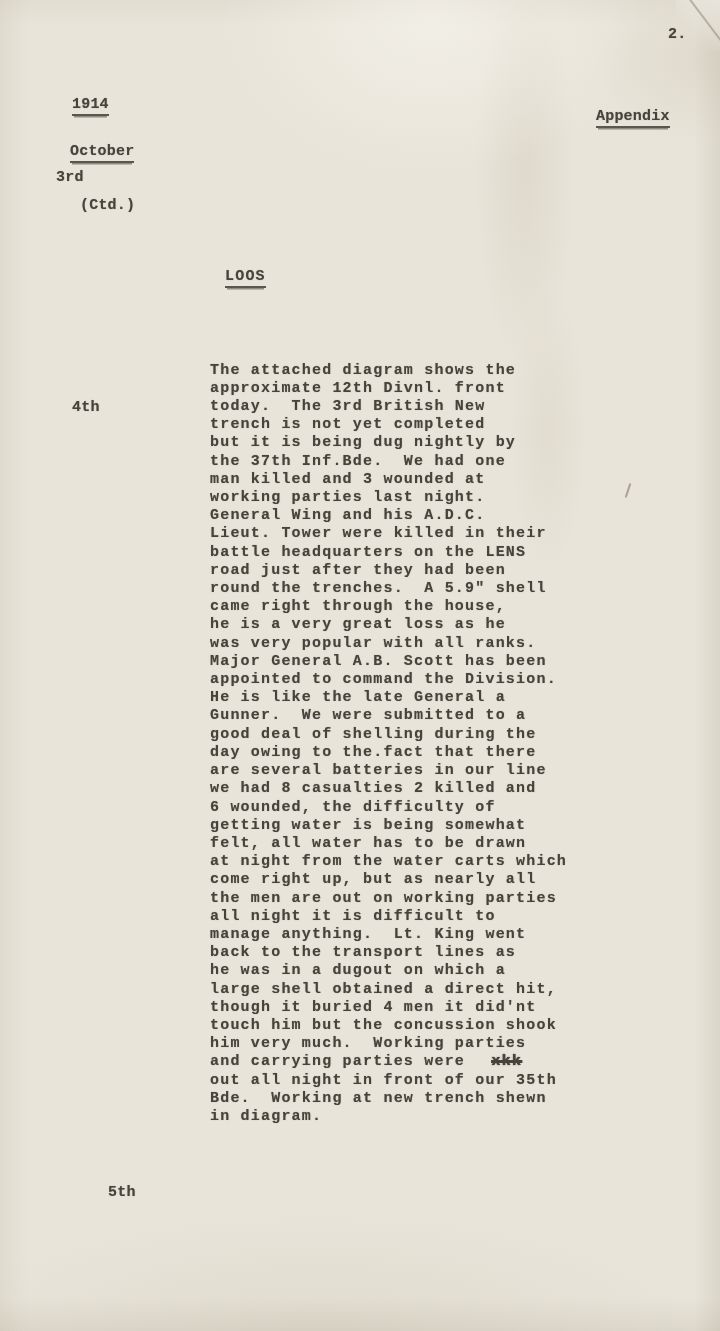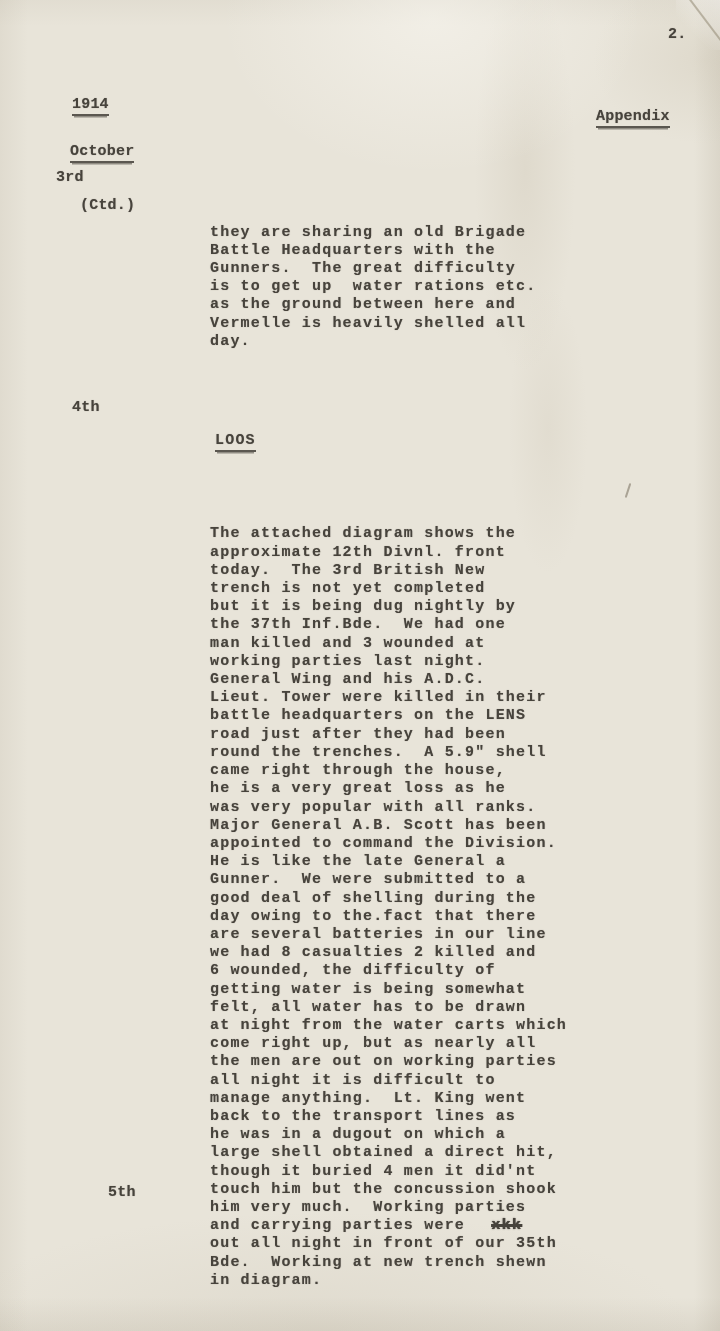--- a/index.html
+++ b/index.html
@@ -33,21 +33,21 @@
     display:inline-block;
     border-bottom:2px solid rgba(71,67,60,0.88);
     box-shadow:0 3.5px 0 -2px rgba(71,67,60,0.55);
     padding-bottom:0px;
   }
   .col{
     position:absolute;
     left:210px;top:169px;width:400px;
     white-space:pre-wrap;
   }
-  .h-loos{margin-top:26px;margin-left:5px;}
+  .h-loos{margin-top:26px;margin-left:15px;}
   .para-4{margin-top:19px;}
   .struck{
     text-decoration:line-through;
     text-decoration-thickness:2.5px;
     text-shadow:0 0 1.5px rgba(71,67,60,0.9), 0.5px 0 0 rgba(71,67,60,0.9);
     margin-left:16px;
   }
   .crease{
     position:absolute;top:-10px;left:684px;width:110px;height:1.5px;
     background:rgba(146,136,114,0.55);
@@ -81,27 +81,20 @@
 
   <div class="txt marg" style="left:70px;top:143px;"><span class="uline">October</span></div>
 
   <div class="txt marg" style="left:56px;top:169px;">3rd</div>
   <div class="txt marg" style="left:80px;top:187px;margin-top:10px;">(Ctd.)</div>
   <div class="txt marg" style="left:72px;top:359px;margin-top:40px;">4th</div>
   <div class="txt marg" style="left:72px;top:1184px;margin-left:36px;">5th</div>
 
   <div class="col txt">
 
-    <div>they are sharing an old Brigade
-Battle Headquarters with the
-Gunners.  The great difficulty
-is to get up  water rations etc.
-as the ground between here and
-Vermelle is heavily shelled all
-day.</div>
 
     <div class="h-loos"><span class="uline">LOOS</span></div>
 
     <div class="para-4"><span>The attached diagram shows the
 approximate 12th Divnl. front
 today.  The 3rd British New
 trench is not yet completed
 but it is being dug nightly by
 the 37th Inf.Bde.  We had one
 man killed and 3 wounded at

